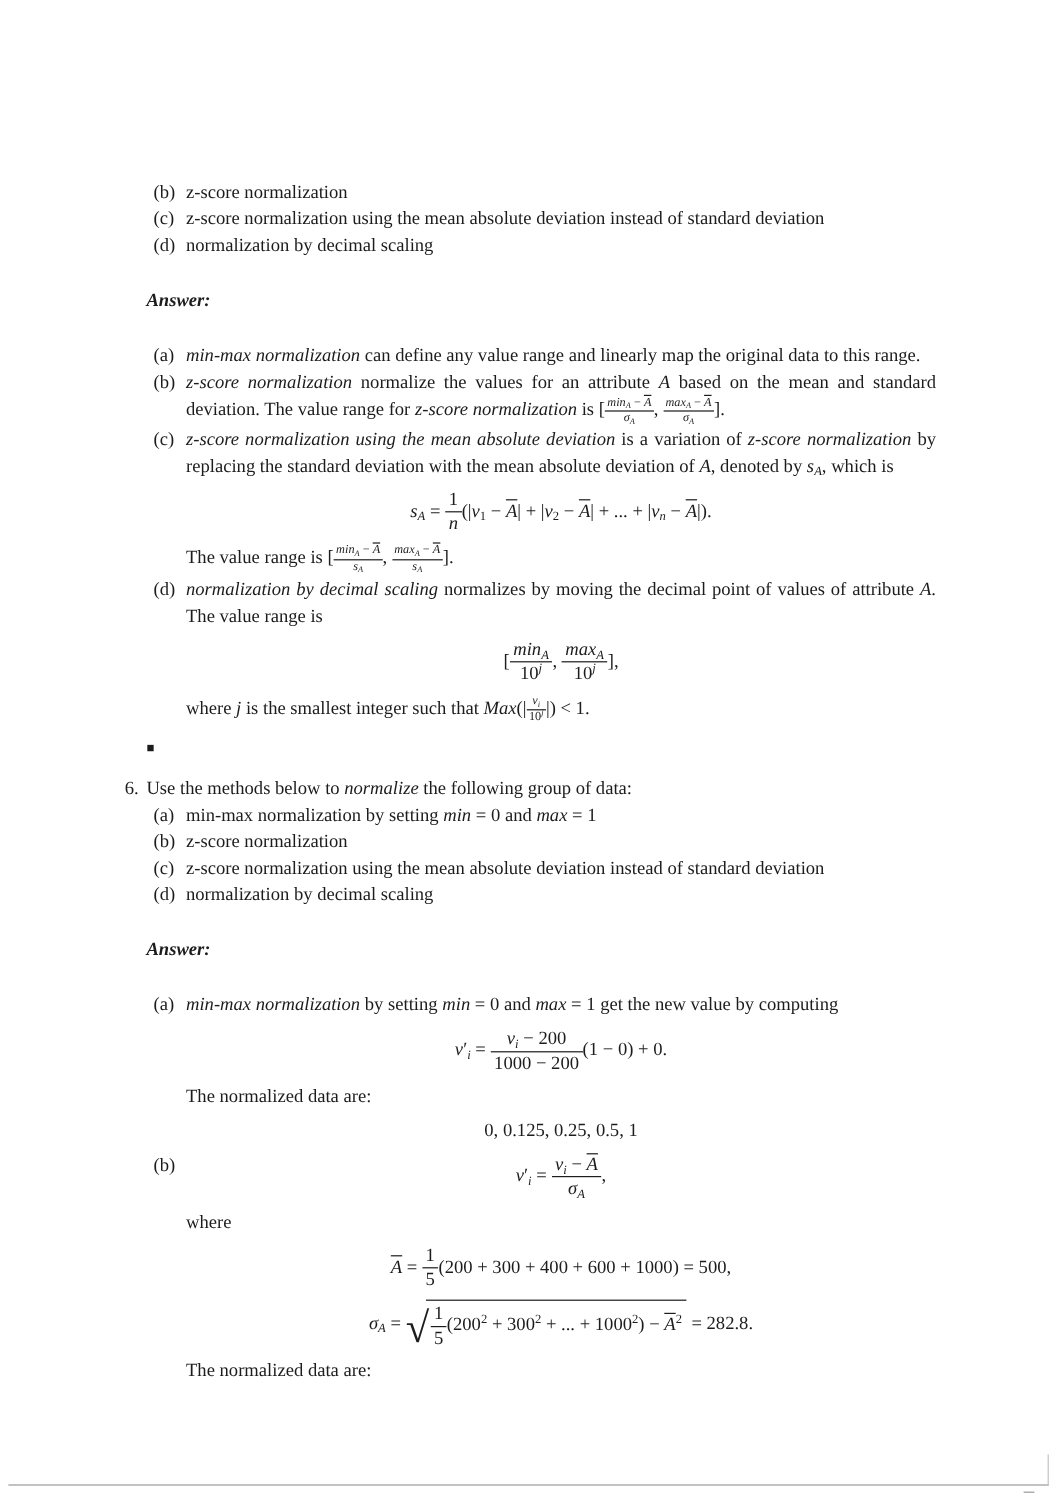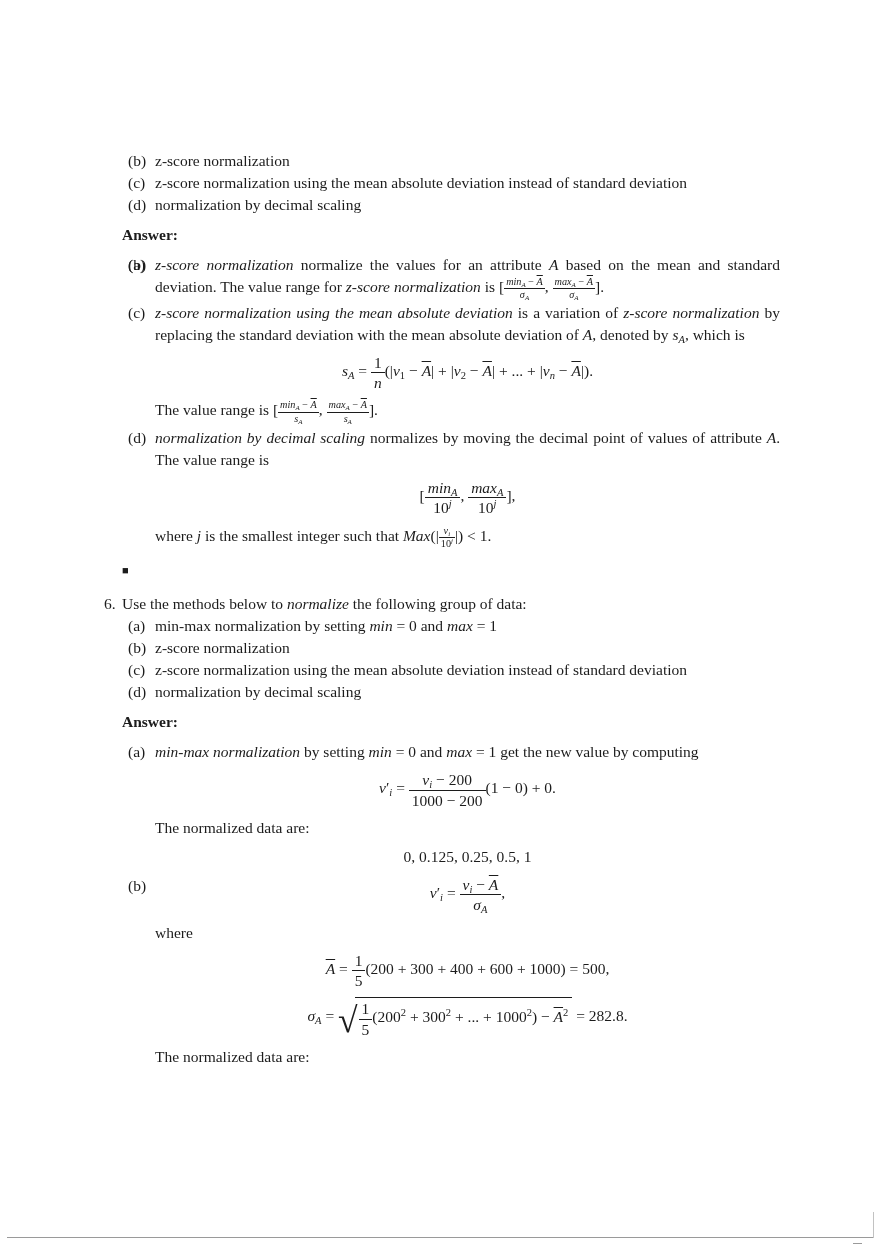--- a/index.html
+++ b/index.html
@@ -16,21 +16,21 @@
 
   .li  { position:relative; padding-left:51px; text-align:justify; }
   .li > .lbl { position:absolute; left:24px; top:0; }
 
   .q6  { position:relative; padding-left:18px; margin-top:12px; text-align:justify; }
   .q6 > .lbl { position:absolute; left:0; top:0; }
 
   .li2 { position:relative; padding-left:33px; text-align:justify; }
   .li2 > .lbl { position:absolute; left:6px; top:0; }
 
-  .heading { font-weight:bold; margin:8px 0; }
+  .heading { font-weight:bold; margin:24px 0;font-style:italic; }
   .ml1 { margin-left:18px; }
 
   .cont { margin:3px 0 2px 0; text-align:justify; }
   .dmath { text-align:center; margin:7px 0; text-align-last:center; }
 
   sub, sup { line-height:0; font-size:0.68em; }
   sub { vertical-align:-0.28em; }
   sup { vertical-align:0.6em; }
   .mi { font-style:italic; }
 
@@ -78,20 +78,21 @@
     </div>
     <div class="li">
       <span class="lbl">(d)</span>
       <span>normalization by decimal scaling</span>
     </div>
 
     <p class="heading ml1">Answer:</p>
 
     <div class="li">
       <span class="lbl">(a)</span>
+      <span><span class="mi">min-max normalization</span> can define any value range and linearly map the original data to this range.</span>
     </div>
 
     <div class="li">
       <span class="lbl">(b)</span>
       <span><span class="mi">z-score normalization</span> normalize the values for an attribute <span class="mi">A</span> based on the mean and standard deviation. The value range for <span class="mi">z-score normalization</span> is [<span class="frac small"><span class="num"><span class="mi">min</span><sub class="mi">A</sub> − <span class="bar">A</span></span><span class="den"><span class="mi">σ</span><sub class="mi">A</sub></span></span>, <span class="frac small"><span class="num"><span class="mi">max</span><sub class="mi">A</sub> − <span class="bar">A</span></span><span class="den"><span class="mi">σ</span><sub class="mi">A</sub></span></span>].</span>
     </div>
 
     <div class="li">
       <span class="lbl">(c)</span>
       <span><span class="mi">z-score normalization using the mean absolute deviation</span> is a variation of <span class="mi">z-score normalization</span> by replacing the standard deviation with the mean absolute deviation of <span class="mi">A</span>, denoted by <span class="mi">s</span><sub class="mi">A</sub>, which is</span>

